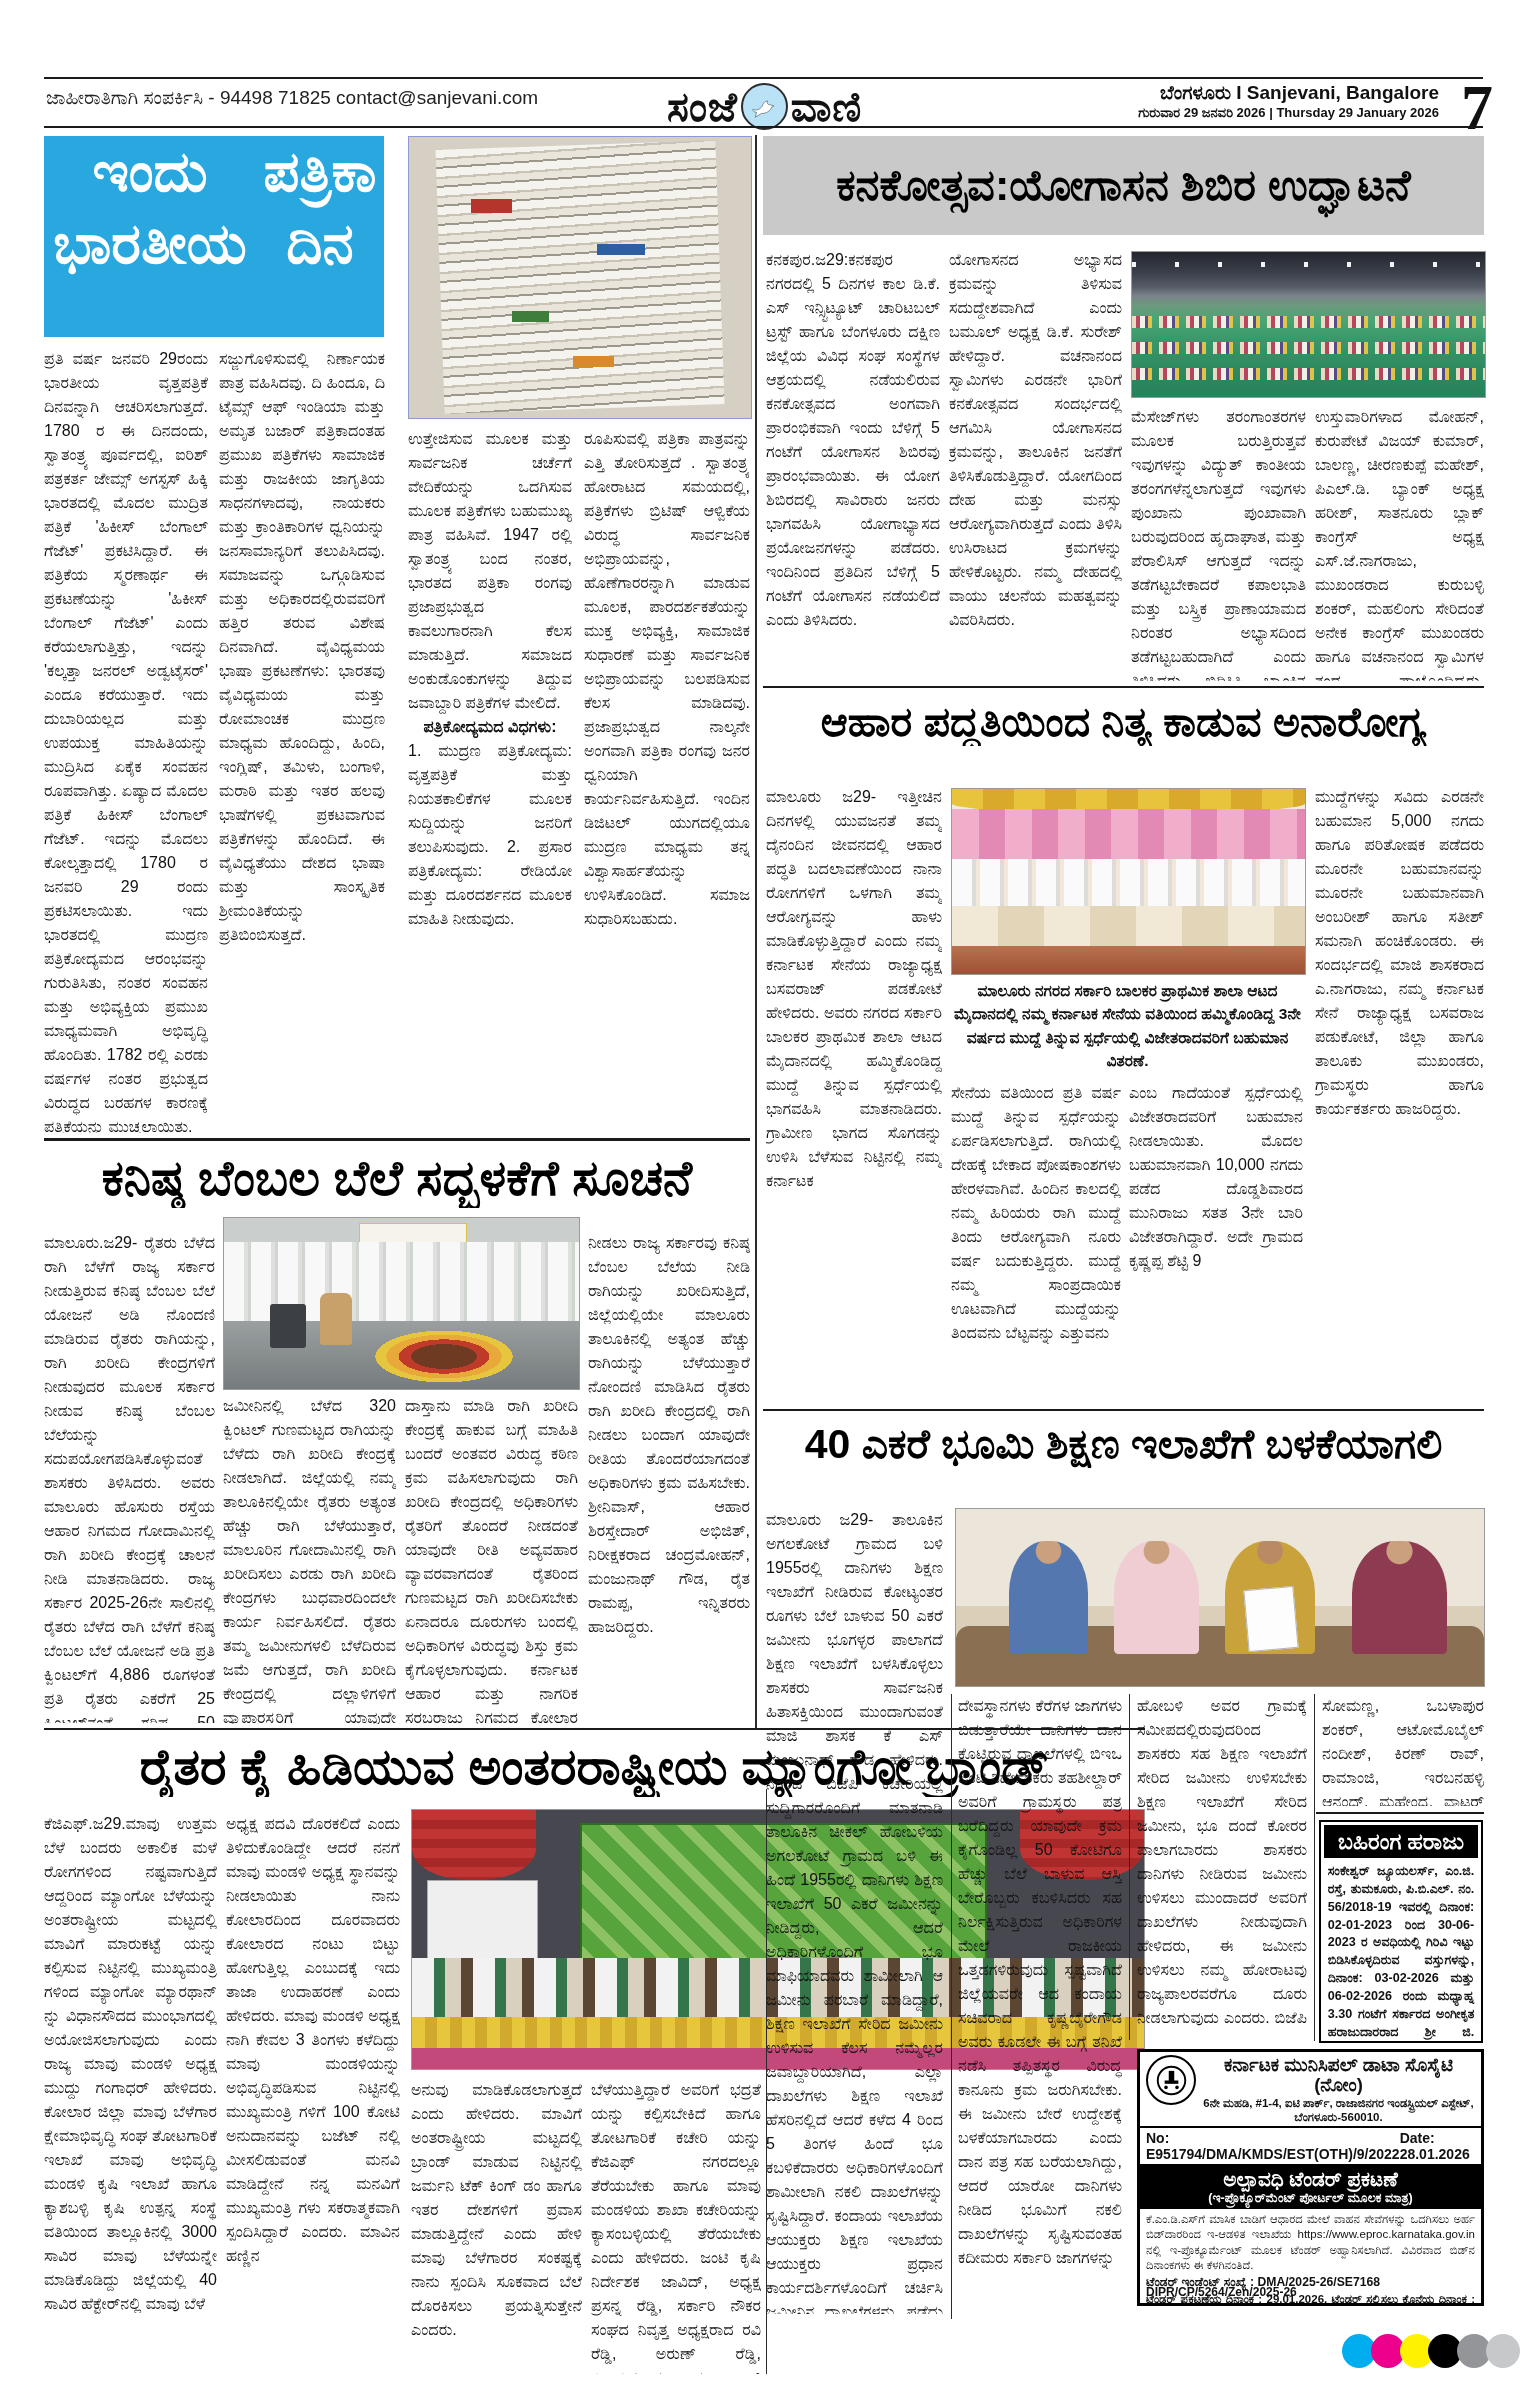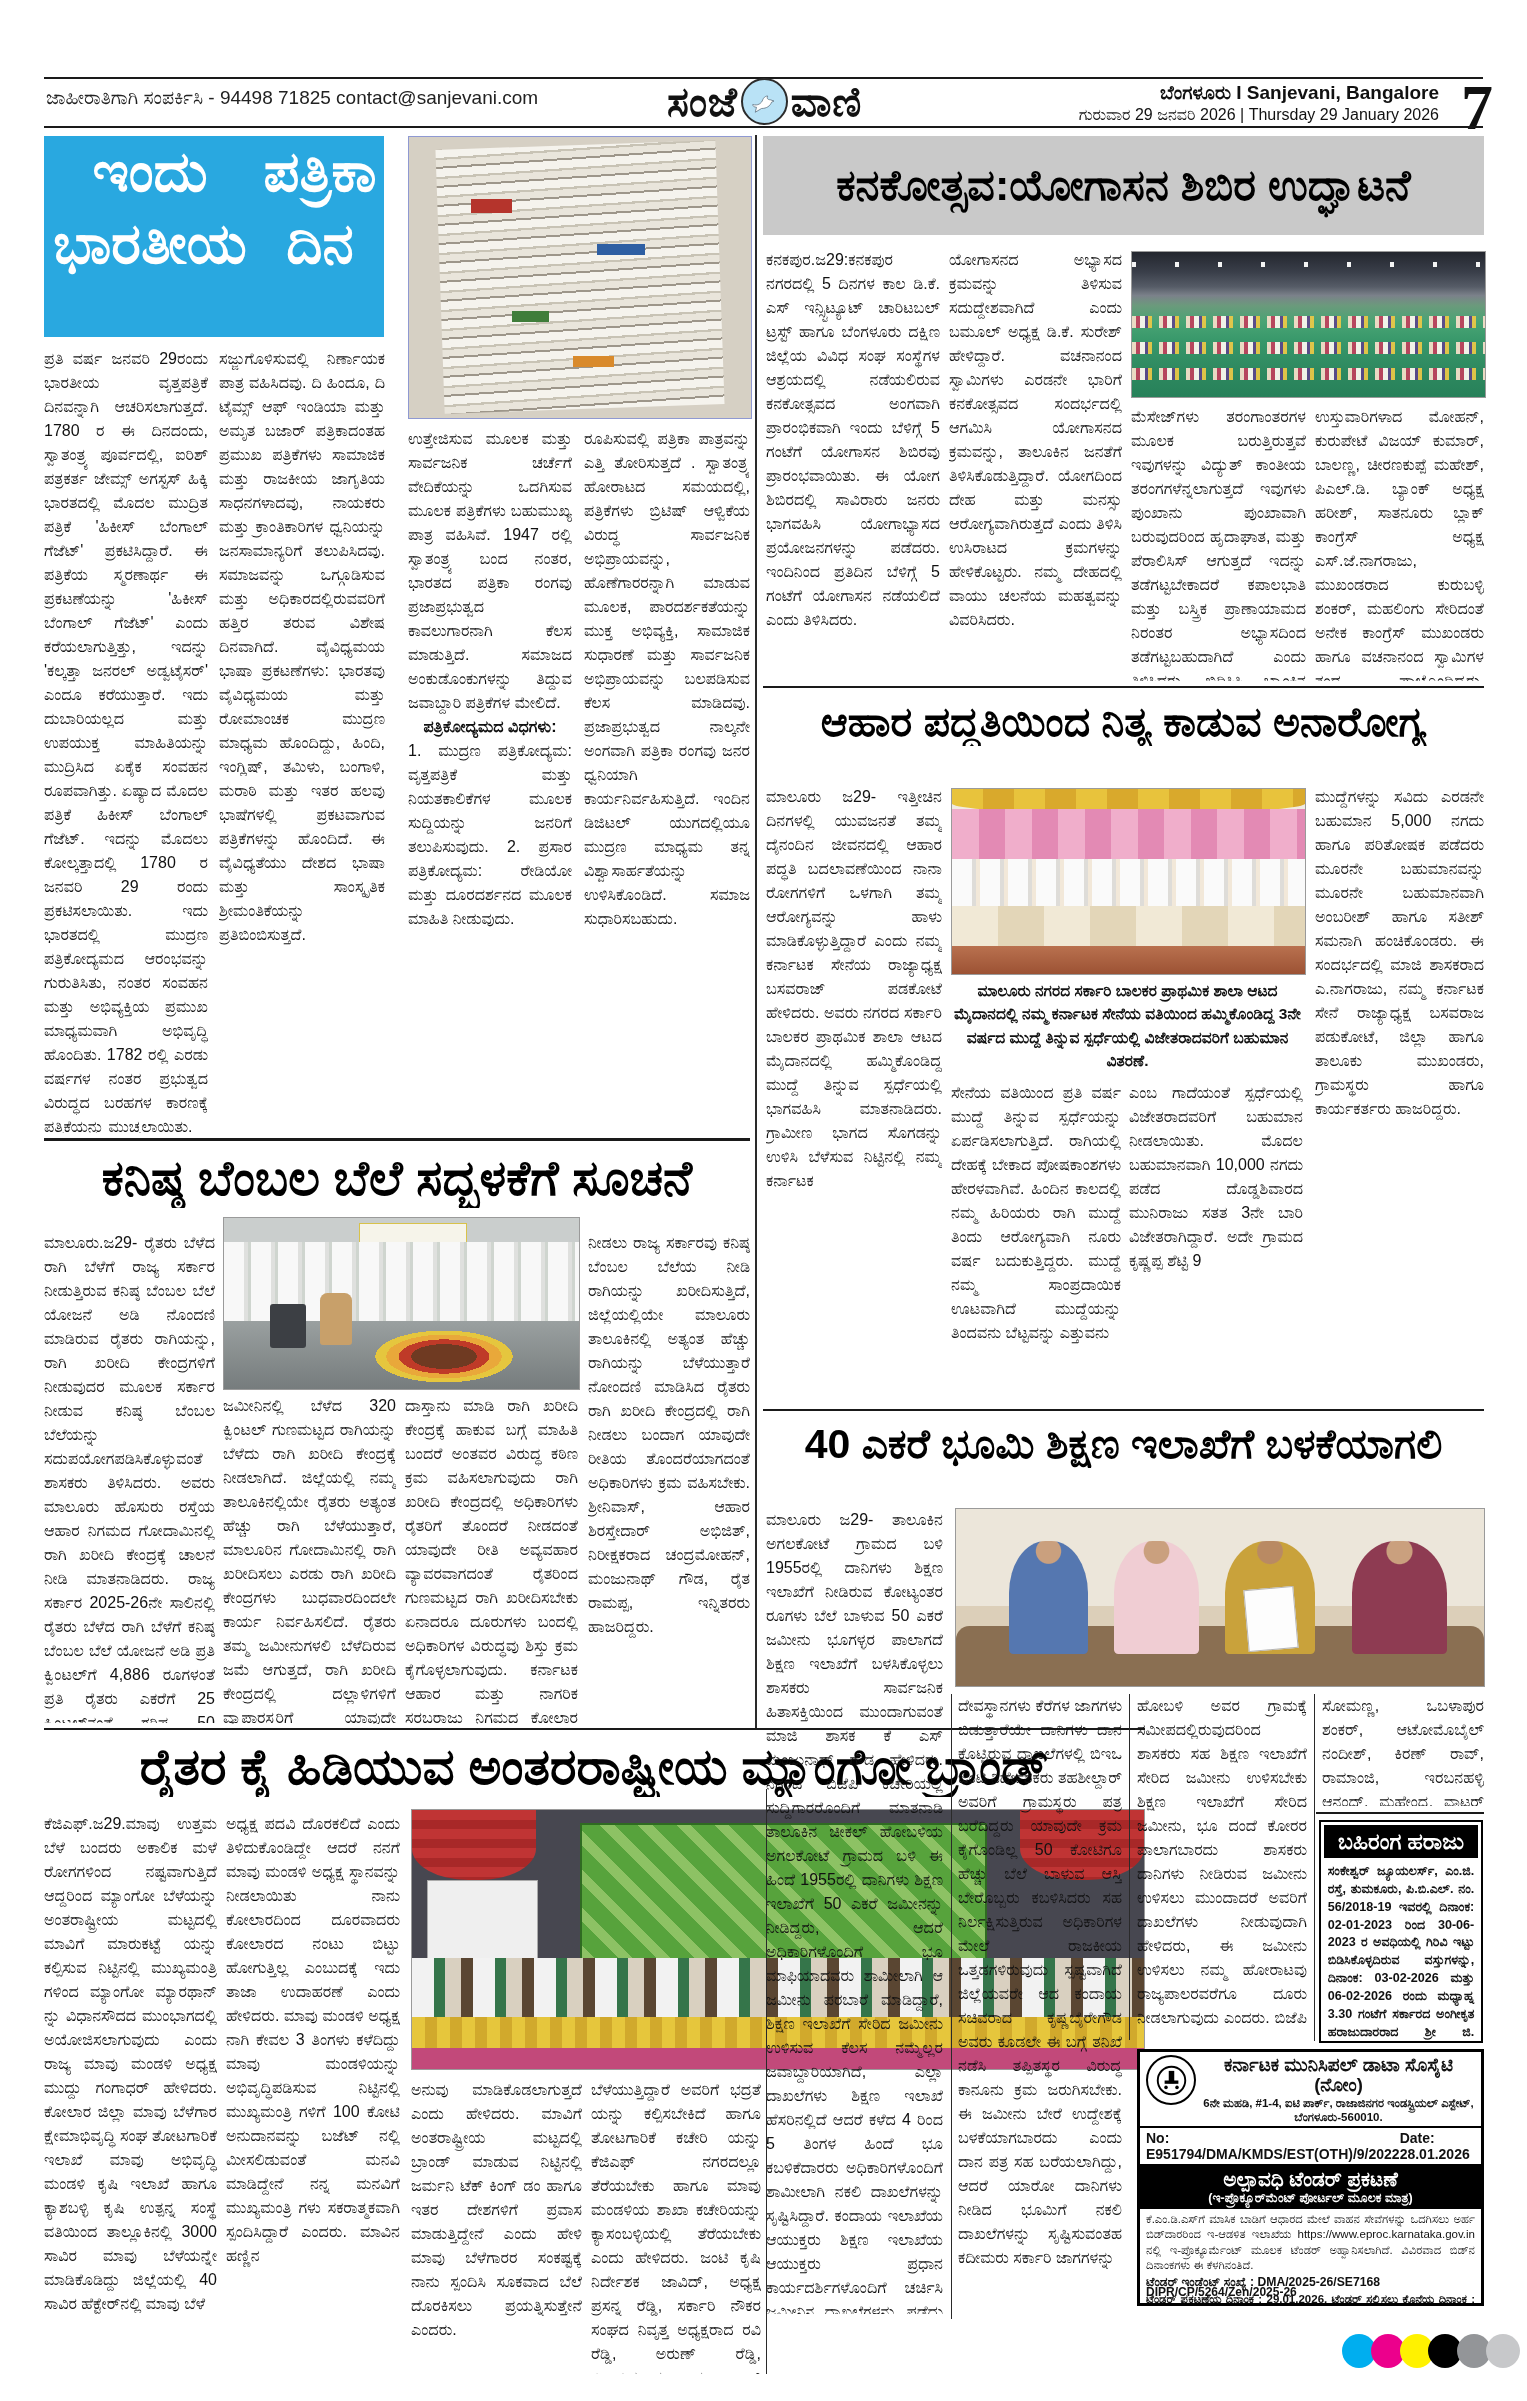--- a/index.html
+++ b/index.html
@@ -4,23 +4,23 @@
 <style>
   html,body{margin:0;padding:0;background:#e9e9e9;}
   .page{position:relative;width:1528px;height:2401px;background:#ffffff;margin:0 auto;
         font-family:"Liberation Sans","DejaVu Sans",sans-serif;color:#111;overflow:hidden;}
   .ruleh{position:absolute;background:#1a1a1a;}
   .rulev{position:absolute;background:#2a2a2a;}
   
   .hdr-contact{position:absolute;left:46px;top:87px;font-size:19px;color:#222;}
   .hdr-right{position:absolute;right:89px;top:81px;text-align:right;line-height:1.25;}
   .hdr-city{font-size:19px;font-weight:bold;}
-  .hdr-date{font-size:16px;font-weight:normal;}
+  .hdr-date{font-size:13px;font-weight:bold;}
   .hdr-page{position:absolute;right:35px;top:71px;font-size:64px;font-weight:900;font-family:"Liberation Serif",serif;}
-  .masthead{position:absolute;left:608px;top:77px;width:313px;height:49px;display:flex;align-items:center;justify-content:center;
+  .masthead{position:absolute;left:608px;top:77px;width:313px;height:59px;display:flex;align-items:center;justify-content:center;
             font-size:41px;font-weight:900;letter-spacing:0.7px;font-family:"Liberation Serif",serif;}
   .mast-circle{width:43px;height:43px;border-radius:50%;background:#b9e2f6;border:2.2px solid #2c2c2c;margin:0 3px;
                display:flex;align-items:center;justify-content:center;}
   
   .col{position:absolute;font-size:16px;line-height:1.5;text-align:justify;overflow:hidden;word-break:break-word;}
   .col b.sub{display:block;text-align:center;}
   
   .hl{position:absolute;font-weight:900;color:#000;text-align:center;white-space:nowrap;overflow:hidden;
       font-family:"Liberation Sans","DejaVu Sans",sans-serif;}
   .hl-blue{position:absolute;background:#29a8e0;color:#fff;font-weight:900;text-align:center;

